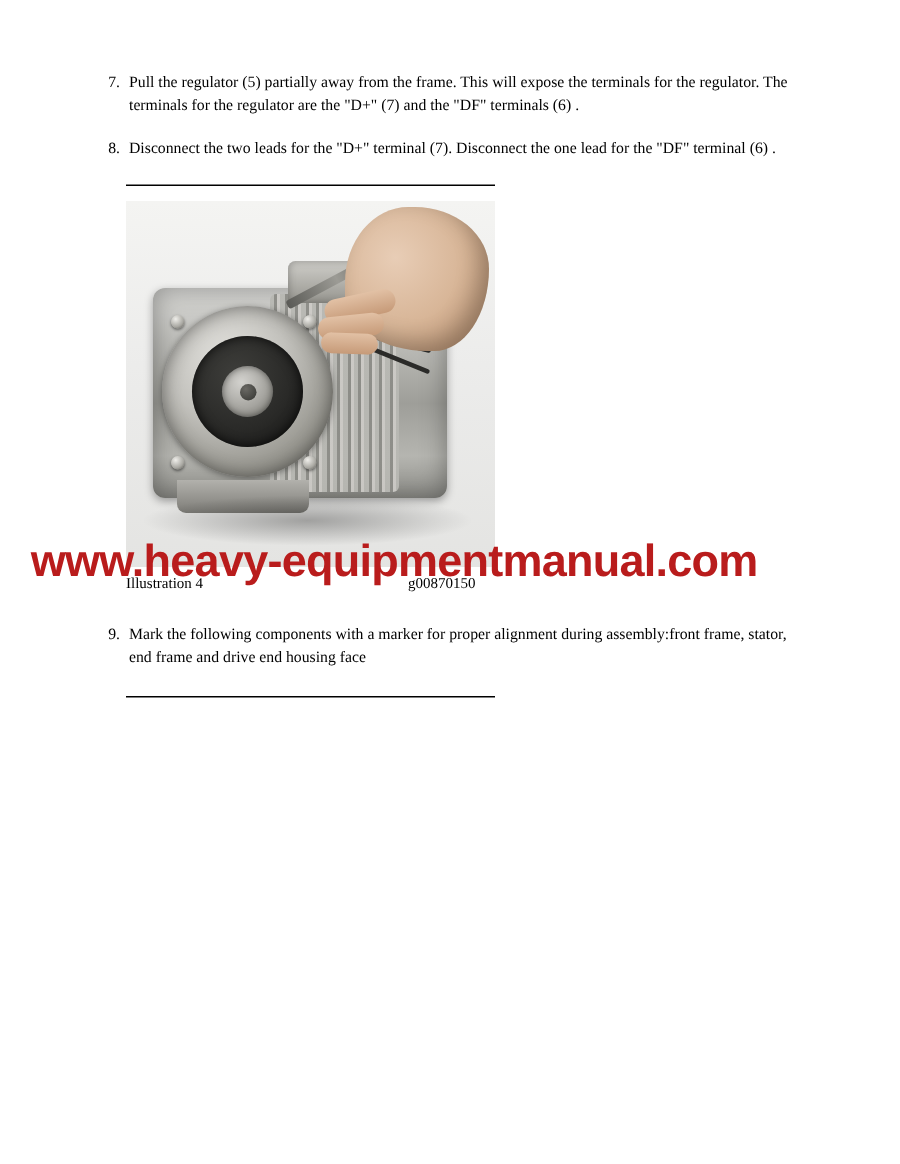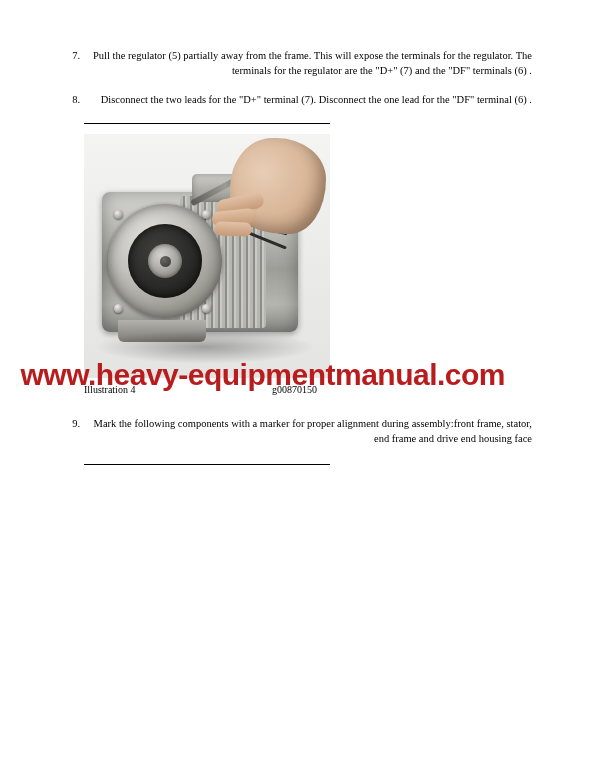--- a/index.html
+++ b/index.html
@@ -41,21 +41,21 @@
     flex: 0 0 18px;
     text-align: right;
     font-size: 10.5px;
     line-height: 15px;
     padding-right: 6px;
   }
   .step-text {
     flex: 1;
     font-size: 10.5px;
     line-height: 15px;
-    text-align: right;
+    text-align: left;
   }
 
   
   .figure-block {
     margin-top: 16px;
   }
   .rule {
     width: 246px;
     height: 1px;
     background: #000000;

